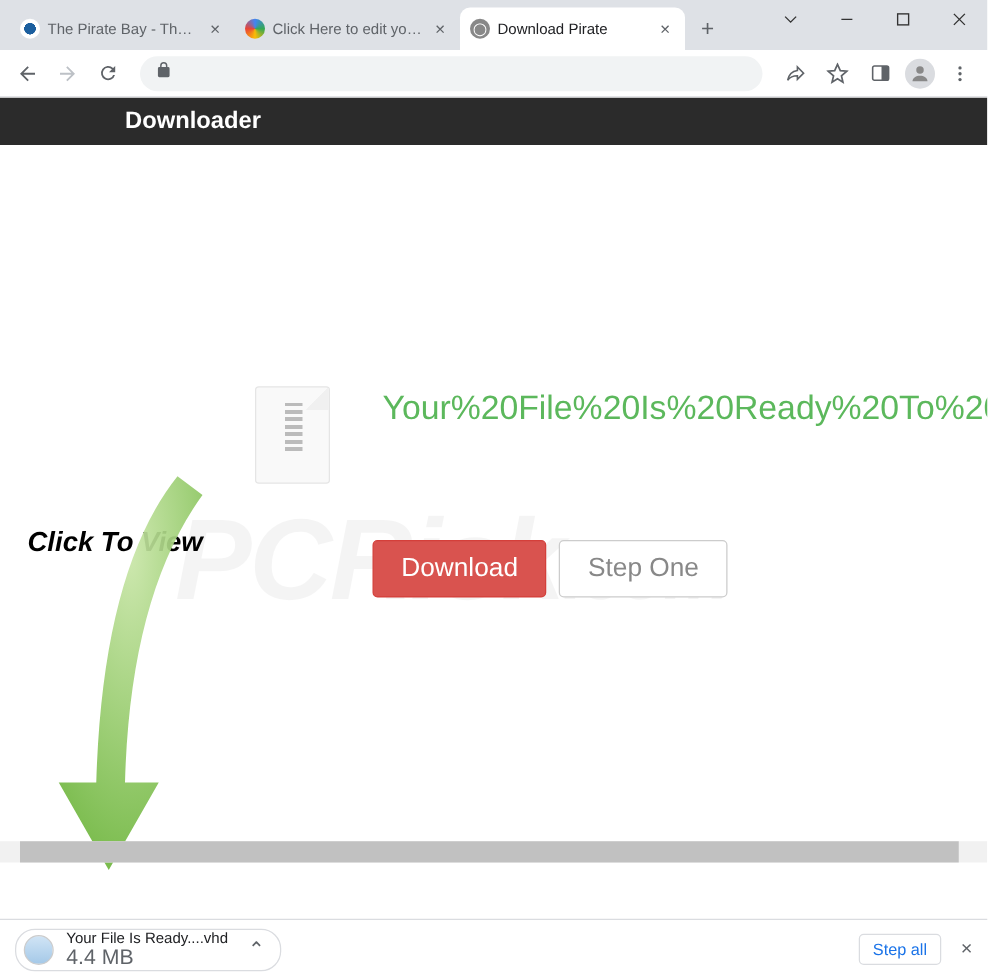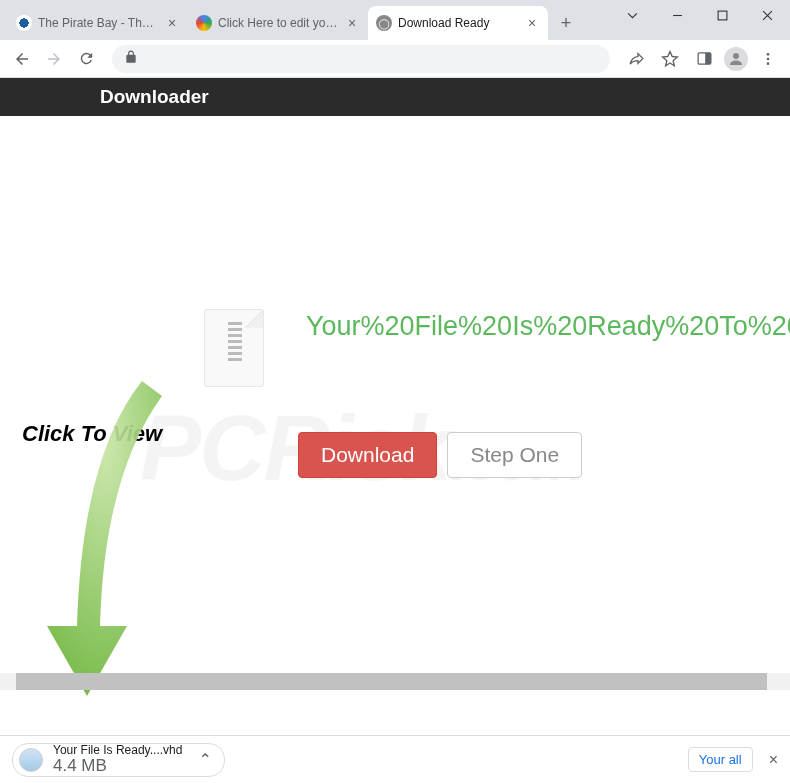--- a/index.html
+++ b/index.html
@@ -71,21 +71,21 @@
       <span class="title">The Pirate Bay - The gal</span>
       <span class="close">×</span>
     </div>
     <div class="tab">
       <span class="favicon" style="background:conic-gradient(#4285f4,#34a853,#fbbc05,#ea4335,#4285f4)"></span>
       <span class="title">Click Here to edit your L</span>
       <span class="close">×</span>
     </div>
     <div class="tab active">
       <span class="favicon" style="background:#888;display:flex;align-items:center;justify-content:center;color:#fff;font-size:10px">◯</span>
-      <span class="title">Download Ready</span>
+      <span class="title">Download Pirate</span>
       <span class="close">×</span>
     </div>
     <div class="newtab">+</div>
   </div>
   <div class="win-controls">
     <div class="win-btn">
         <svg viewBox="0 0 10 10">
           <path d="M1 3l4 4 4-4" stroke="#333" fill="none" stroke-width="1"></path>
         </svg>
       </div>
@@ -202,15 +202,15 @@
 <div class="dlbar">
   <div class="dl-item">
     <div class="dl-icon"></div>
     <div class="dl-text">
       <span class="dl-name">Your File Is Ready....vhd</span>
       <span class="dl-size">4.4 MB</span>
     </div>
     <span class="dl-chevron">⌃</span>
   </div>
   <div class="spacer"></div>
-  <div class="show-all">Your all</div>
+  <div class="show-all">Step all</div>
   <div class="dl-close">×</div>
 </div>
 
 </body></html>

